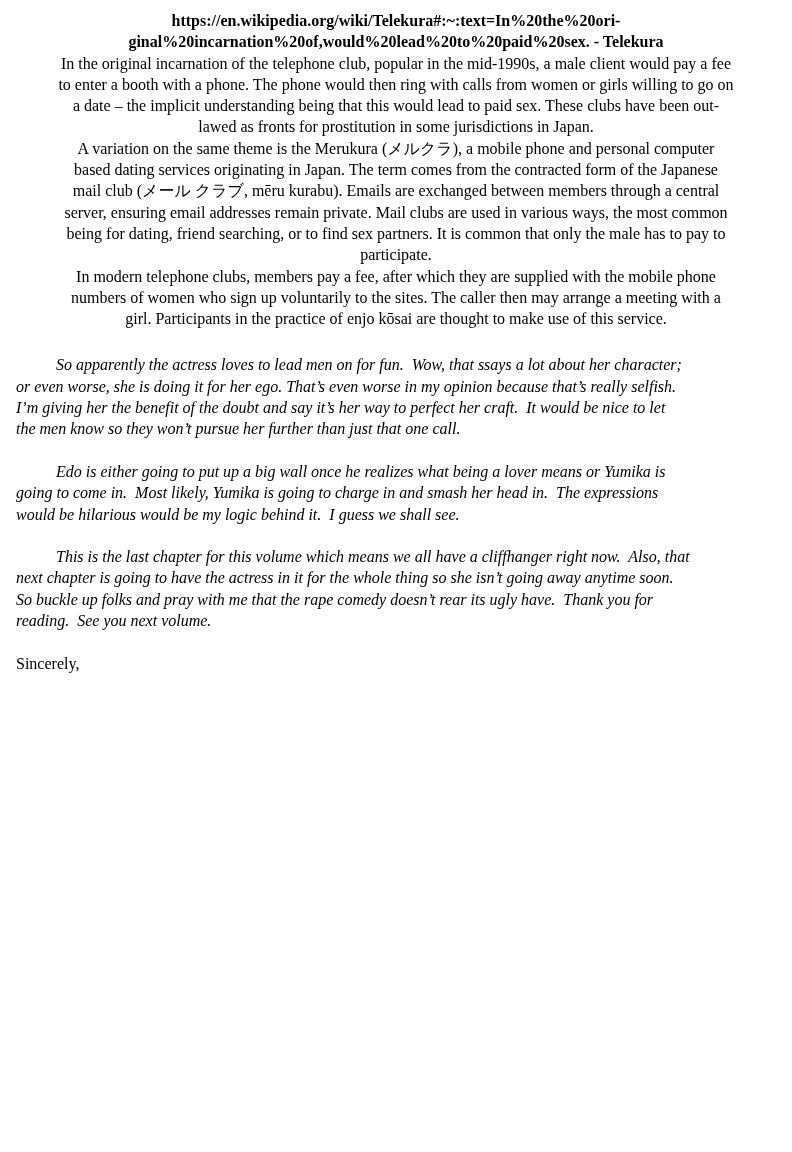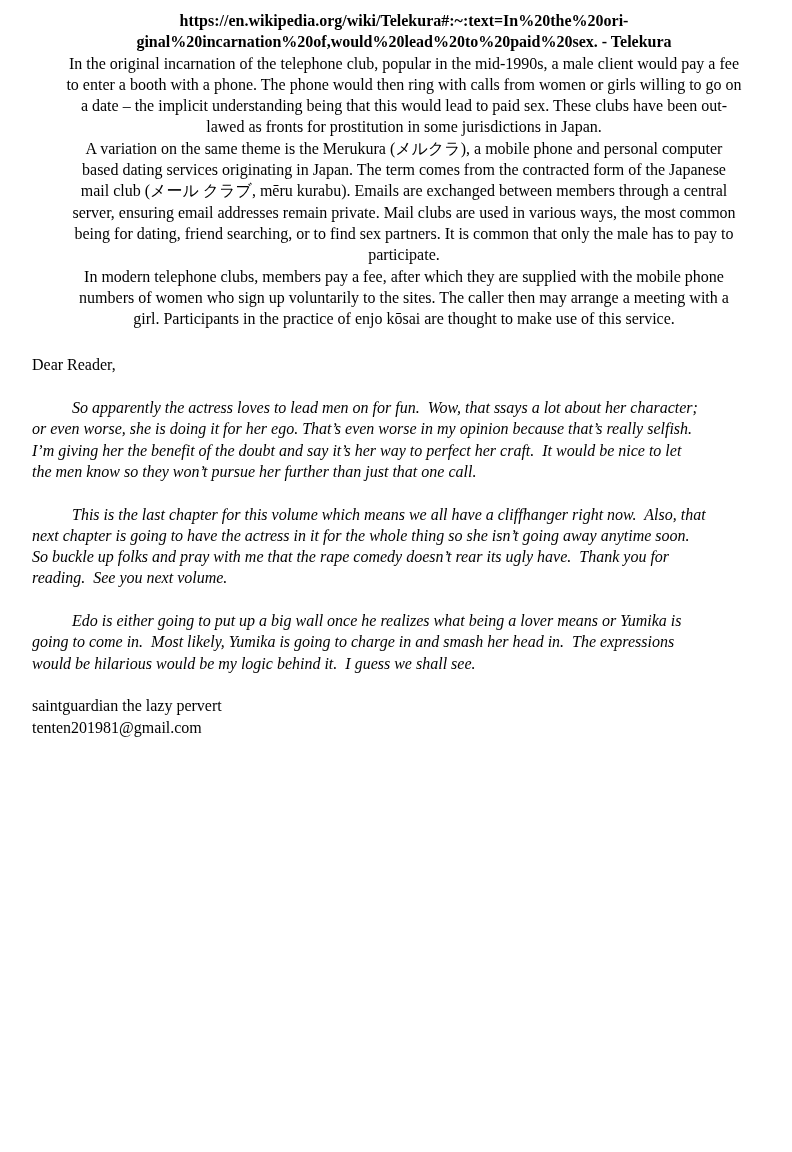--- a/index.html
+++ b/index.html
@@ -10,21 +10,21 @@
   .page {
     position: relative;
     box-sizing: border-box;
     width: 792px;
     height: 844px;
     background: #ffffff;
     color: #000000;
     font-family: "Liberation Serif", "DejaVu Serif", serif;
     font-size: 16px;
     line-height: 21.3px;
-    padding: 10px 16px 0 32px;
+    padding: 10px 16px 0 16px;
     overflow: hidden;
   }
   .center-block p {
     margin: 0;
     text-align: center;
     white-space: pre-wrap;
   }
   .bold {
     font-weight: bold;
   }
@@ -61,28 +61,27 @@
 mail club (メール クラブ, mēru kurabu). Emails are exchanged between members through a central
 server, ensuring email addresses remain private. Mail clubs are used in various ways, the most common
 being for dating, friend searching, or to find sex partners. It is common that only the male has to pay to
 participate.</p>
     <p>In modern telephone clubs, members pay a fee, after which they are supplied with the mobile phone
 numbers of women who sign up voluntarily to the sites. The caller then may arrange a meeting with a
 girl. Participants in the practice of enjo kōsai are thought to make use of this service.</p>
   </div>
 
   <div class="letter">
-    <p>Dear Reader,</p>
     <p class="indent">So apparently the actress loves to lead men on for fun.  Wow, that ssays a lot about her character;
 or even worse, she is doing it for her ego. That’s even worse in my opinion because that’s really selfish.
 I’m giving her the benefit of the doubt and say it’s her way to perfect her craft.  It would be nice to let
 the men know so they won’t pursue her further than just that one call.</p>
+    <p class="indent">Edo is either going to put up a big wall once he realizes what being a lover means or Yumika is
+going to come in.  Most likely, Yumika is going to charge in and smash her head in.  The expressions
+would be hilarious would be my logic behind it.  I guess we shall see.</p>
     <p class="indent">This is the last chapter for this volume which means we all have a cliffhanger right now.  Also, that
 next chapter is going to have the actress in it for the whole thing so she isn’t going away anytime soon.
 So buckle up folks and pray with me that the rape comedy doesn’t rear its ugly have.  Thank you for
 reading.  See you next volume.</p>
-    <p class="indent">Edo is either going to put up a big wall once he realizes what being a lover means or Yumika is
-going to come in.  Most likely, Yumika is going to charge in and smash her head in.  The expressions
-would be hilarious would be my logic behind it.  I guess we shall see.</p>
-    <p class="signature"><span>saintguardian the lazy pervert</span><br><span>tenten201981@gmail.com</span></p>
+    <p>Sincerely,</p>
   </div>
 
 </div>
 
 </body></html>

